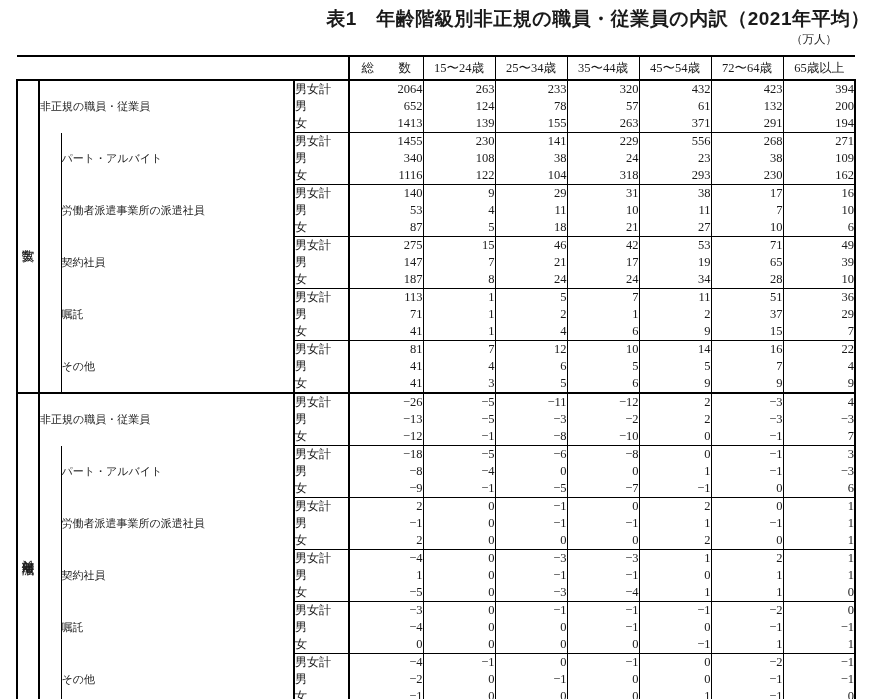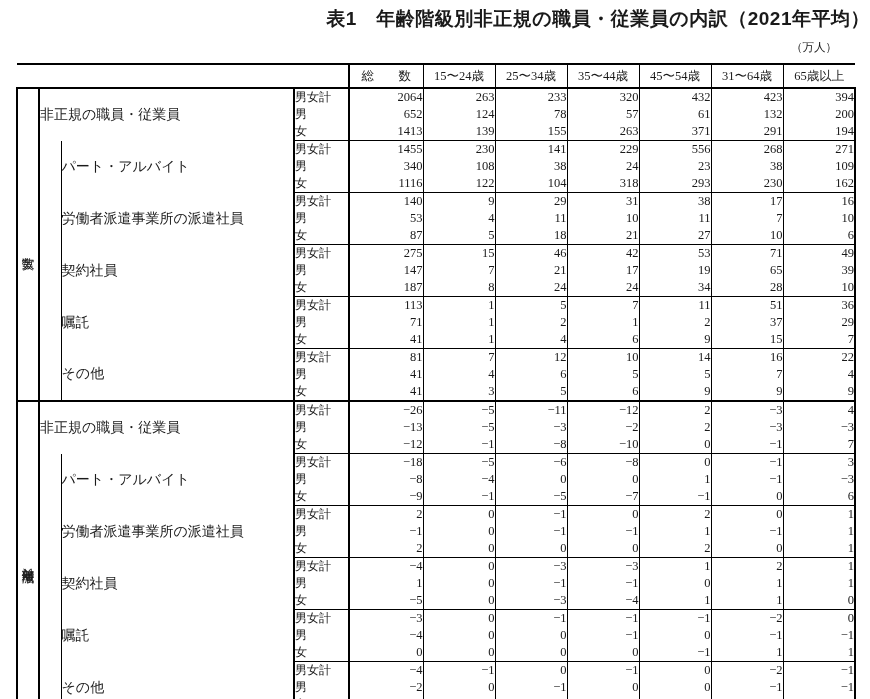--- a/index.html
+++ b/index.html
@@ -28,21 +28,21 @@
     font-family: "Liberation Sans", "DejaVu Sans", sans-serif;
   }
 
   
   #unit-note {
     text-align: right;
     font-size: 11.5px;
     padding-right: 33px;
     height: 15px;
     line-height: 15px;
-    margin-top: 9px;
+    margin-top: 1px;
   }
 
   
   #table-wrap {
     margin: 8px auto;
     width: 838px;
     position: relative;
   }
 
   table.stat {
@@ -96,21 +96,21 @@
   td.num {
     text-align: right;
     padding-right: 5px;
     height: 17px;
     line-height: 17px;
     font-size: 12.5px;
     font-variant-numeric: tabular-nums;
   }
   td.rowlabel {
     padding-left: 8px;
-    font-size: 14px;
+    font-size: 11px;
     text-align: left;
   }
   td.sidelabel {
     text-align: center;
     font-size: 12.5px;
     line-height: 1.12;
     padding: 0 2px;
   }
   .vert-text {
     display: inline-block;
@@ -144,21 +144,21 @@
     </colgroup>
     <thead>
       <tr class="hdr">
         <td class="bt-thick bb-med" colspan="3"></td>
         <td class="bt-thick bb-med br-thick"></td>
         <td class="bt-thick bb-med br-med hdr-total">総　数</td>
         <td class="bt-thick bb-med br-med">15〜24歳</td>
         <td class="bt-thick bb-med br-med">25〜34歳</td>
         <td class="bt-thick bb-med br-med">35〜44歳</td>
         <td class="bt-thick bb-med br-med">45〜54歳</td>
-        <td class="bt-thick bb-med br-med">31〜64歳</td>
+        <td class="bt-thick bb-med br-med">72〜64歳</td>
         <td class="bt-thick bb-med">65歳以上</td>
       </tr>
     </thead>
     <tbody id="table-body">
         <tr>
           <td class="sidelabel bl-thick br-thick bt-thick bb-thick" rowspan="18"><span class="vert-text">実数</span></td>
           <td class="rowlabel br-thick bt-thick" colspan="2" rowspan="3">非正規の職員・従業員</td>
           <td class="gender br-thick bt-thick">男女計</td>
           <td class="num br-med bt-thick">2064</td>
           <td class="num br-med bt-thick">263</td>

